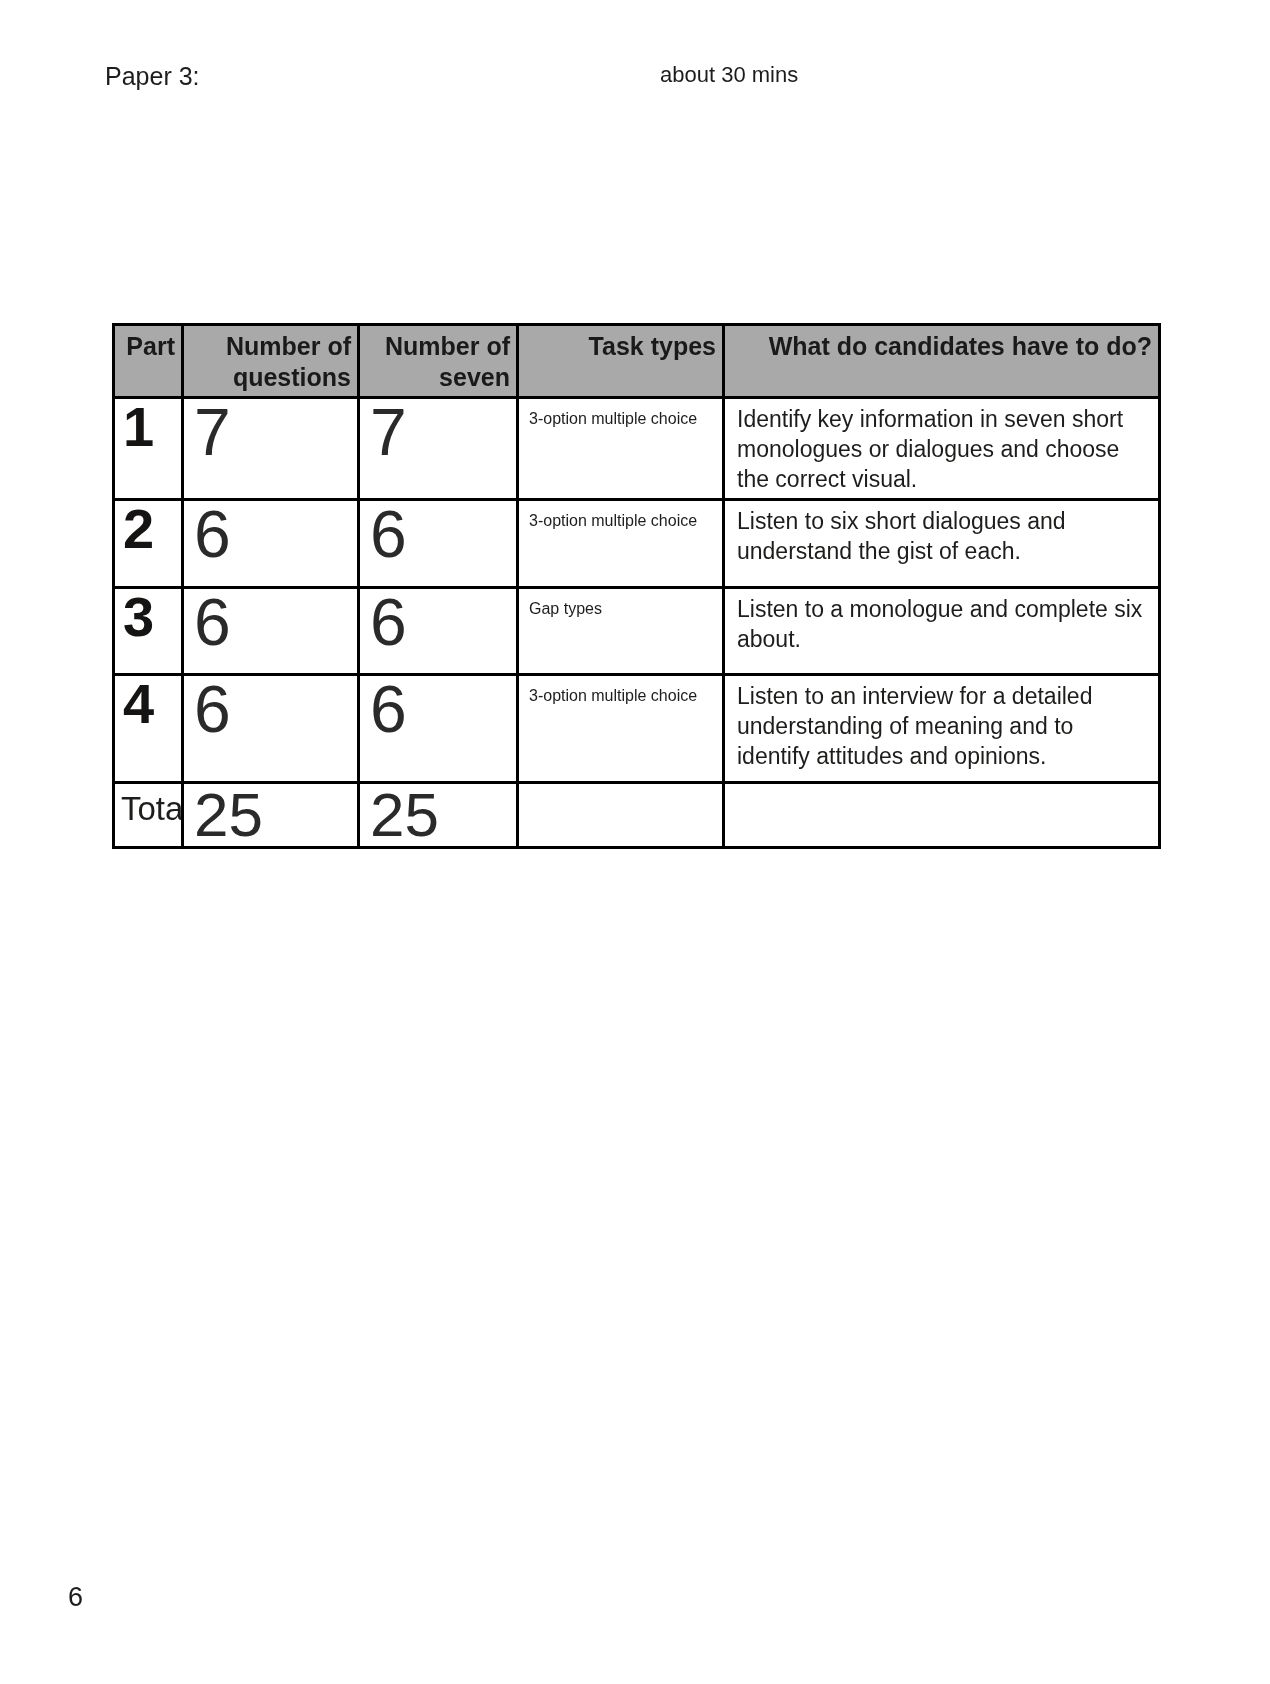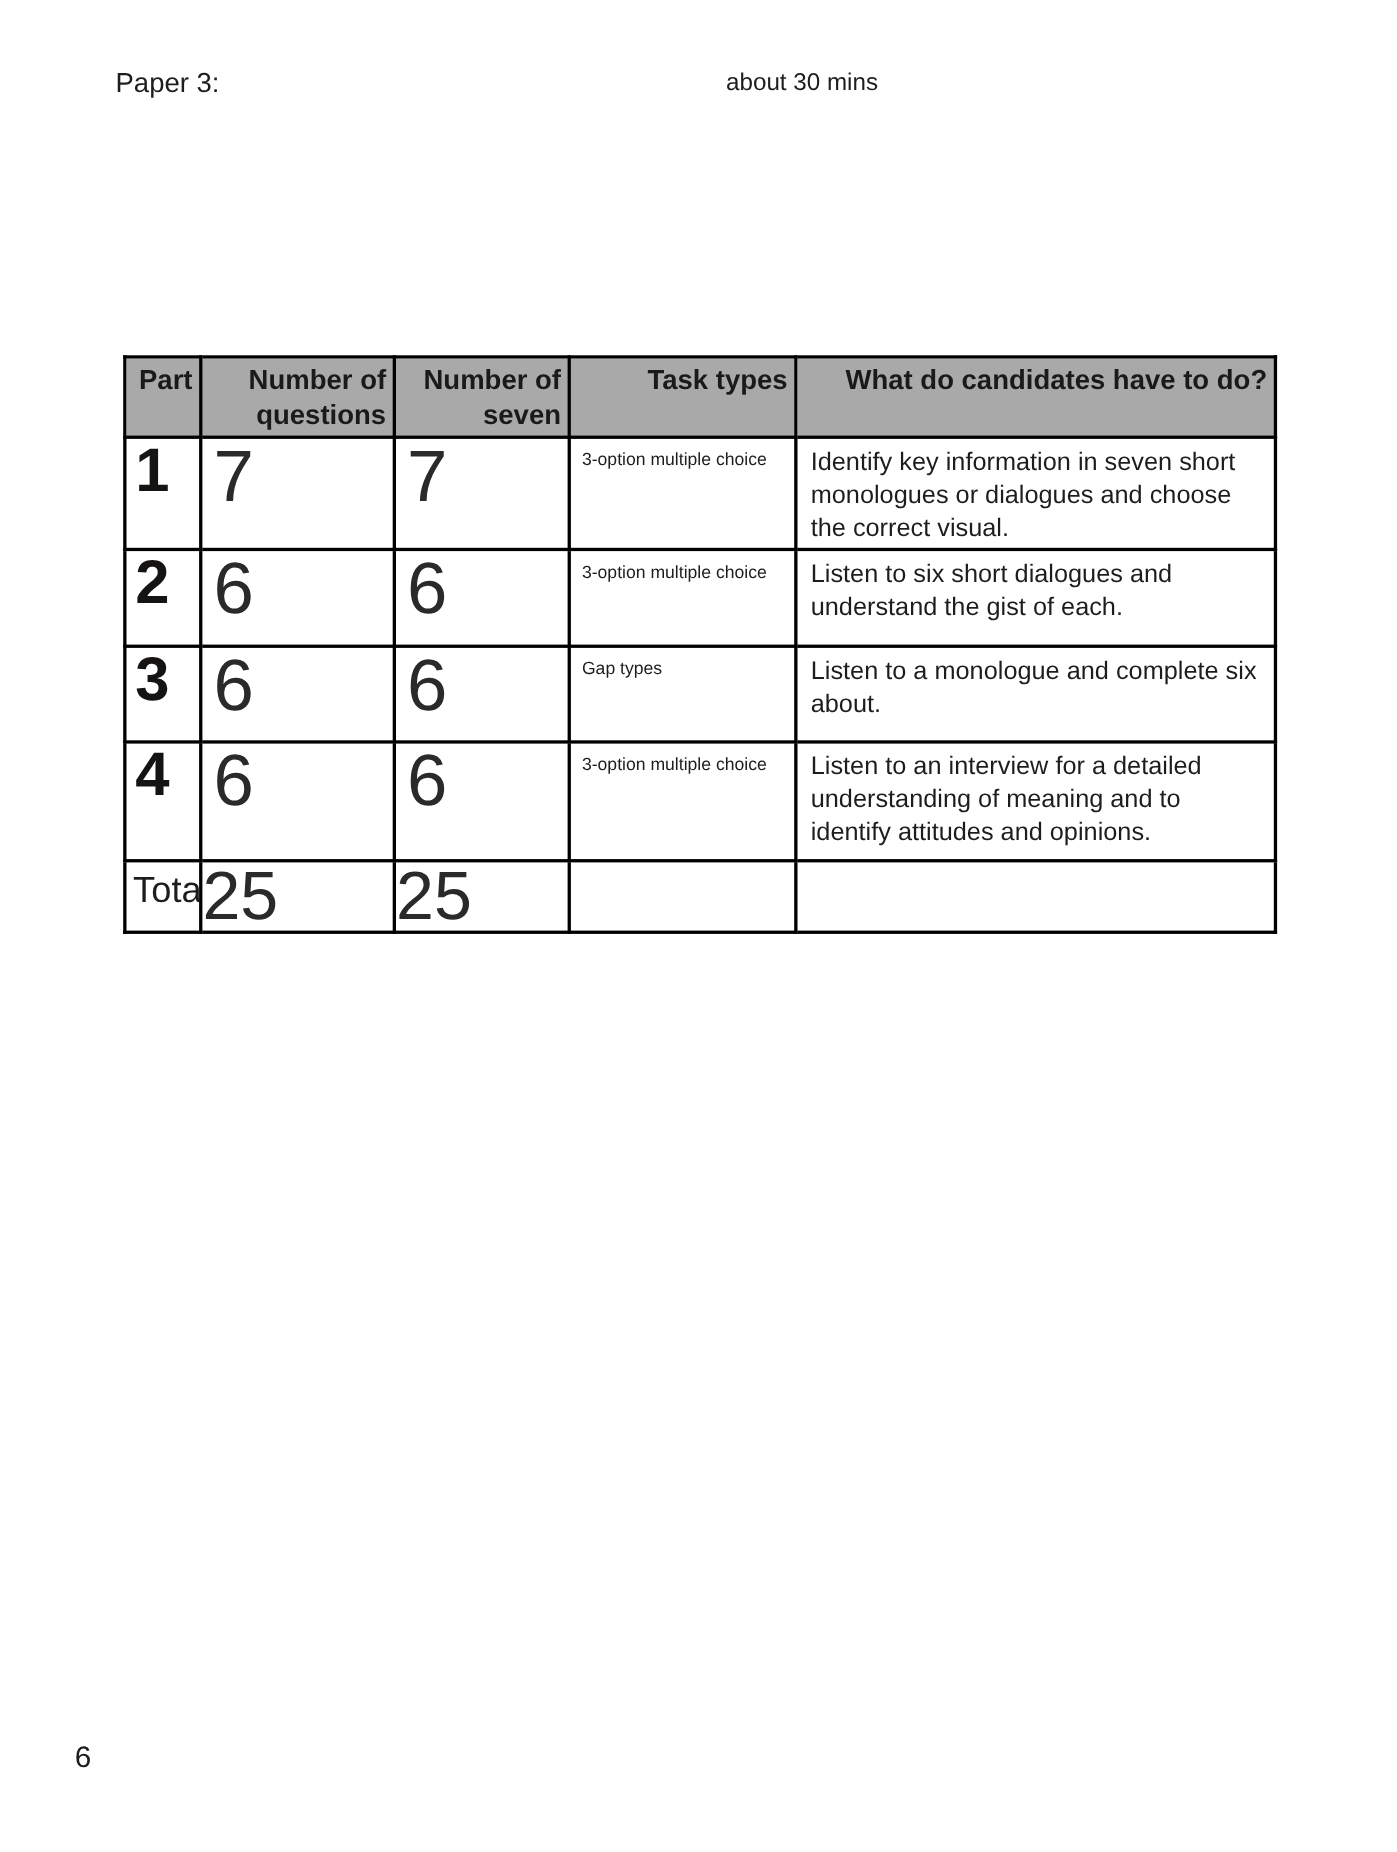--- a/index.html
+++ b/index.html
@@ -94,20 +94,21 @@
   }
   .cell-total-label {
     font-size: 33px;
     padding: 6px 2px 0 6px;
     color: #1d1d1b;
     vertical-align: top;
   }
   .cell-total-num {
     font-size: 62px;
     vertical-align: middle;
+    padding-left: 10px;
     line-height: 1;
     color: #2a2a2a;
     margin-left: 28px;
   }
   .page-number {
     position: absolute;
     left: 68px; top: 1582px;
     font-size: 27px;
     color: #1d1d1b;
   }

